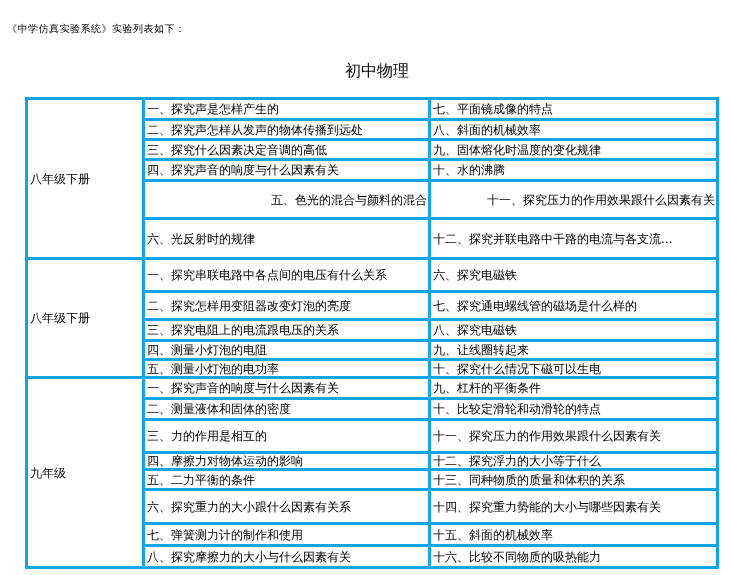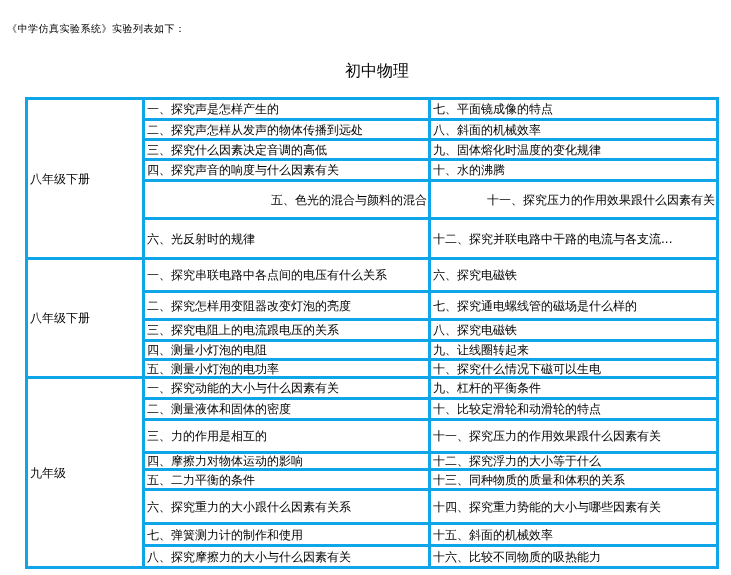--- a/index.html
+++ b/index.html
@@ -84,21 +84,21 @@
         <tr style="height: 19px;">
           <td class="item">四、测量小灯泡的电阻</td>
           <td class="item">九、让线圈转起来</td>
         </tr>
         <tr style="height: 18px; margin-top: 16px;">
           <td class="item">五、测量小灯泡的电功率</td>
           <td class="item">十、探究什么情况下磁可以生电</td>
         </tr>
         <tr style="height: 21px;">
           <td rowspan="8" class="grade">九年级</td>
-          <td class="item">一、探究动能的大小与什么因素有关</td>
+          <td class="item">一、探究声音的响度与什么因素有关</td>
           <td class="item">九、杠杆的平衡条件</td>
         </tr>
         <tr style="height: 21px;">
           <td class="item">二、测量液体和固体的密度</td>
           <td class="item">十、比较定滑轮和动滑轮的特点</td>
         </tr>
         <tr style="height: 33px;">
           <td class="item">三、力的作用是相互的</td>
           <td class="item">十一、探究压力的作用效果跟什么因素有关</td>
         </tr>

